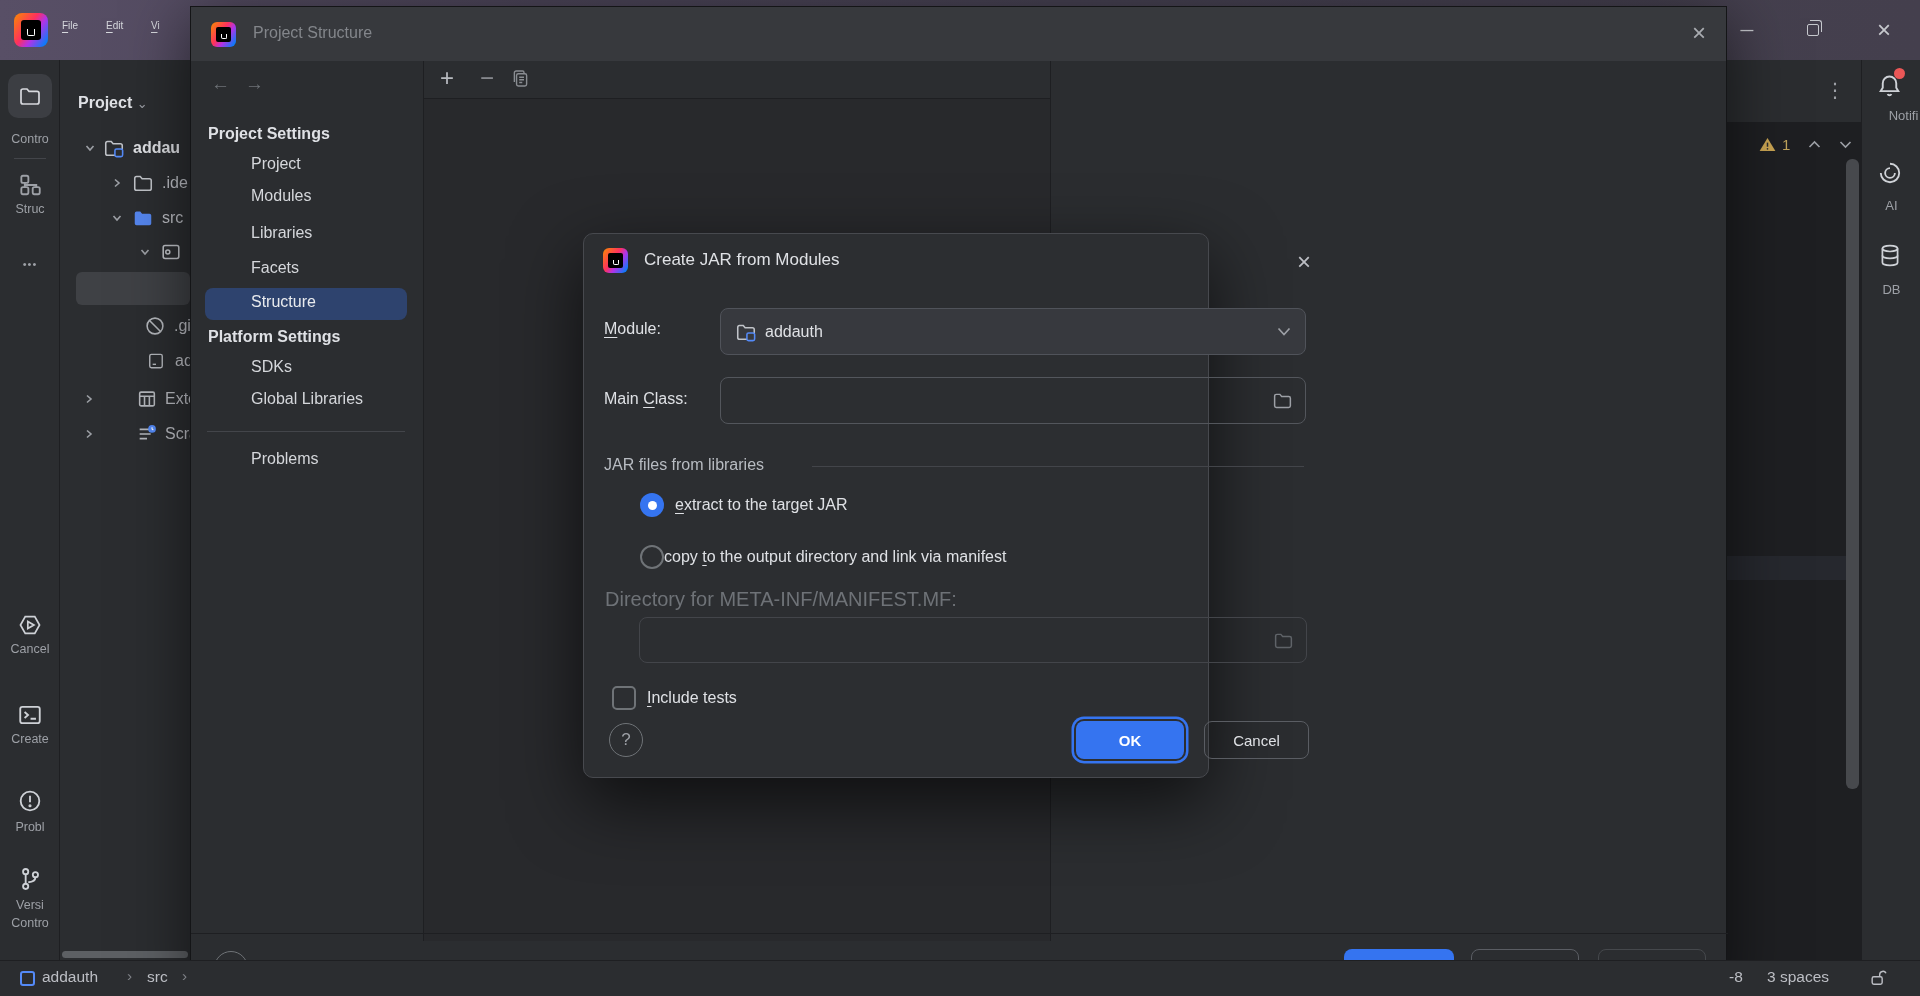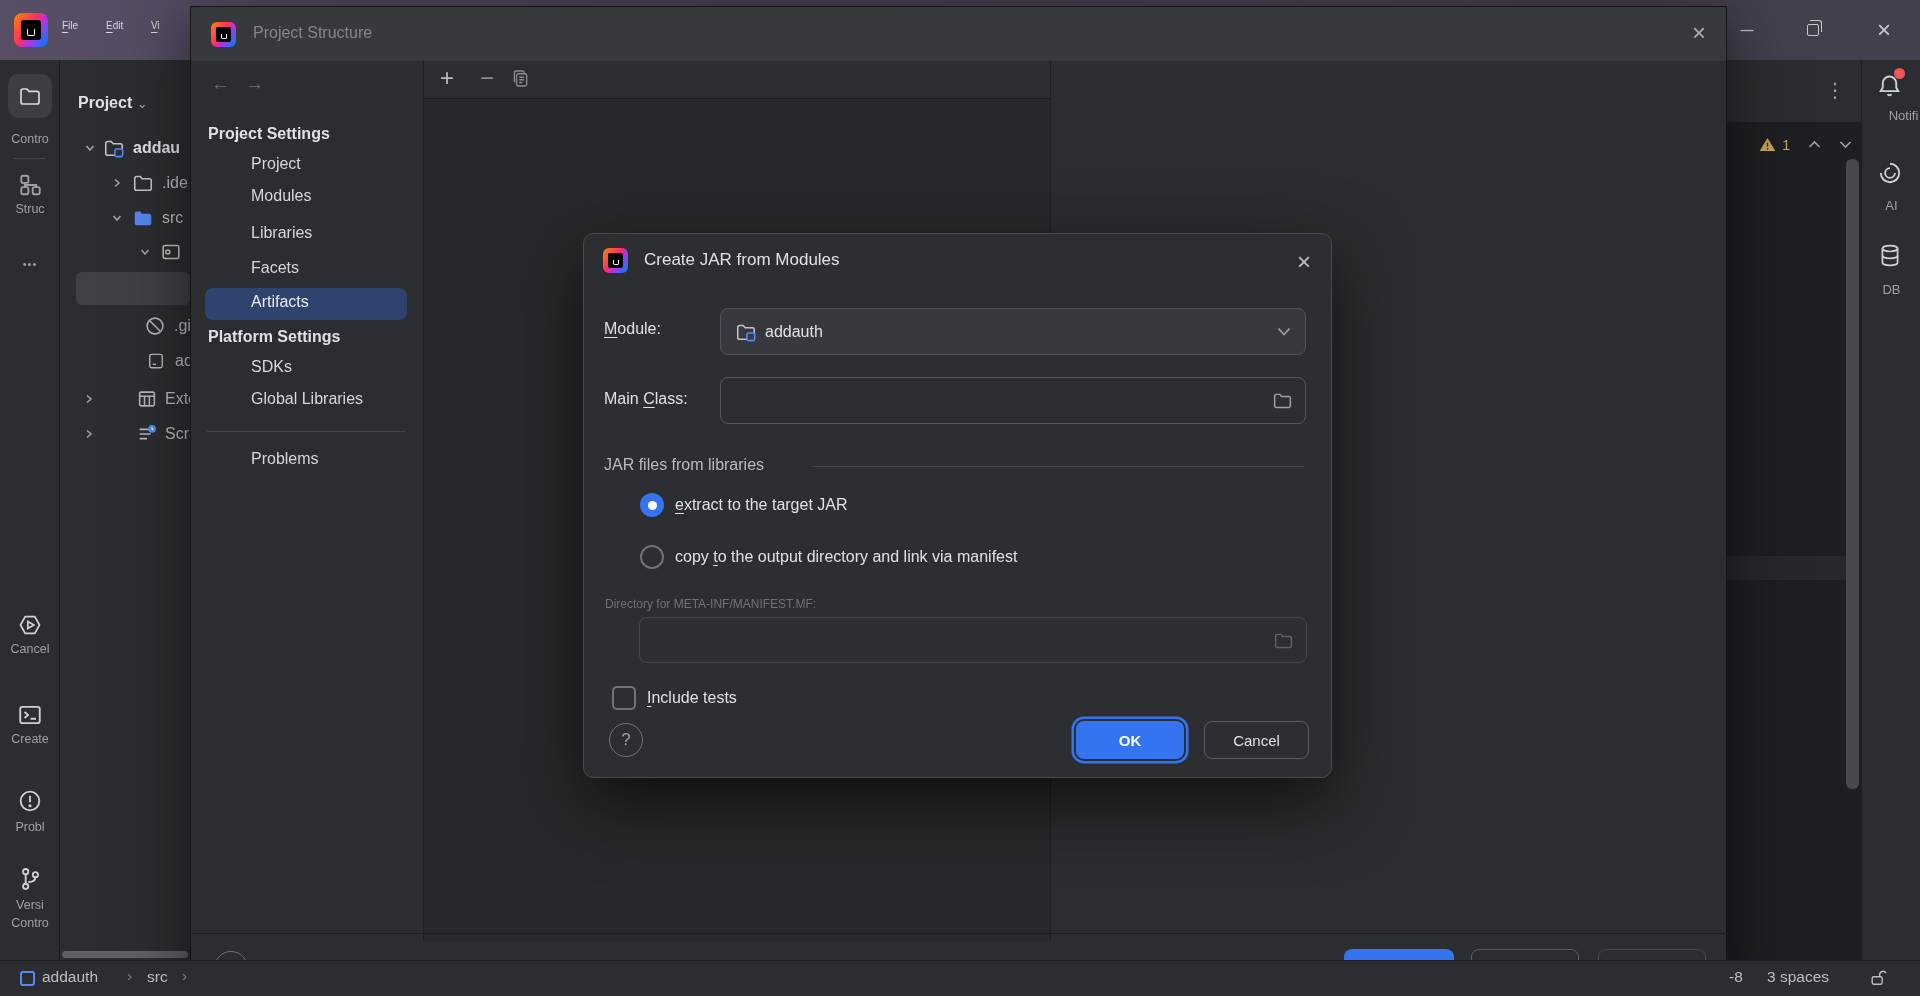--- a/index.html
+++ b/index.html
@@ -44,21 +44,21 @@
   
   .ps-window{left:190px;top:6px;width:1537px;height:990px;background:var(--bg-panel);border:1px solid #141517;box-shadow:0 12px 60px rgba(0,0,0,.55);}
   .ps-titlebar{left:0;top:0;width:100%;height:54px;background:#37393d}
   .ps-title{font-size:16px;color:#83868b}
   .nav-item{font-size:16px;color:#d5d7db}
   .nav-header{font-size:16px;font-weight:bold;color:var(--text)}
   .nav-selected{background:var(--sel);border-radius:8px}
   .ps-btn{height:40px;border-radius:8px;font-size:15px;display:flex;align-items:center;justify-content:center}
 
   
-  .jar-dialog{left:583px;top:233px;width:749px;height:545px;background:#2c2e31;border:1px solid #47494e;border-radius:10px;box-shadow:0 24px 70px rgba(0,0,0,.65);z-index:30}
+  .jar-dialog{left:583px;top:233px;width:626px;height:545px;background:#2c2e31;border:1px solid #47494e;border-radius:10px;box-shadow:0 24px 70px rgba(0,0,0,.65);z-index:30}
   .fld-label{font-size:16px;color:var(--text)}
   .field{border-radius:8px;display:flex;align-items:center}
   .radio{width:24px;height:24px;border-radius:50%}
   .radio.on{background:var(--accent);display:flex;align-items:center;justify-content:center}
   .radio.on:after{content:"";width:9px;height:9px;border-radius:50%;background:#fff}
   .radio.off{border:2px solid #6f7377}
   .dlg-btn{height:38px;border-radius:8px;font-size:15px;display:flex;align-items:center;justify-content:center}
   .help-circle{width:34px;height:34px;border-radius:50%;border:1.5px solid #6f7377;color:#9da0a6;display:flex;align-items:center;justify-content:center;font-size:17px}
 
   
@@ -346,21 +346,21 @@
 
     <div class="abs" style="left:20px;top:66px;color:#6e7277;font-size:19px"><span>←</span></div>
     <div class="abs" style="left:54px;top:66px;color:#6e7277;font-size:19px"><span>→</span></div>
 
     <div class="abs nav-header txt" style="left:17px;top:118px">Project Settings</div>
     <div class="abs nav-item txt" style="left:60px;top:148px">Project</div>
     <div class="abs nav-item txt" style="left:60px;top:180px">Modules</div>
     <div class="abs nav-item txt" style="left:60px;top:217px">Libraries</div>
     <div class="abs nav-item txt" style="left:60px;top:252px">Facets</div>
     <div class="abs nav-selected" style="left:14px;top:281px;width:202px;height:32px">
-      <div class="abs nav-item txt" style="left:46px;top:5px;color:#e9ebee">Artifacts</div>
+      <div class="abs nav-item txt" style="left:46px;top:5px;color:#e9ebee">Structure</div>
     </div>
     <div class="abs nav-header txt" style="left:17px;top:321px">Platform Settings</div>
     <div class="abs nav-item txt" style="left:60px;top:351px">SDKs</div>
     <div class="abs nav-item txt" style="left:60px;top:383px">Global Libraries</div>
     <div class="abs" style="left:16px;top:424px;width:198px;height:1px;background:var(--line)"></div>
     <div class="abs nav-item txt" style="left:60px;top:443px">Problems</div>
 
     <div class="abs" style="left:232px;top:54px;width:1px;height:880px;background:var(--border)"></div>
     <div class="abs" style="left:233px;top:92px;width:626px;height:842px;background:var(--bg-panel2)"></div>
     <div class="abs" style="left:243px;top:56px;width:26px;height:30px;display:flex;align-items:center;justify-content:center;color:#b8bbc0;font-size:24px">
@@ -431,24 +431,24 @@
 
     <div class="abs txt" style="left:20px;top:222px;font-size:16px;color:#b8bcc2">JAR files from libraries</div>
     <div class="abs" style="left:228px;top:232px;width:492px;height:1px;background:var(--line)"></div>
 
     <div class="abs row-center" style="left:56px;top:259px;height:24px">
       <span class="radio on"></span>
       <span class="fld-label txt" style="margin-left:11px"><span></span><span class="u">e</span><span>xtract to the target JAR</span></span>
     </div>
     <div class="abs row-center" style="left:56px;top:311px;height:24px">
       <span class="radio off"></span>
-      <span class="fld-label txt" style="margin-left:11px"><span>copy </span><span class="u">t</span><span>o the output directory and link via manifest</span></span>
-    </div>
-
-    <div class="abs txt" style="left:21px;top:363px;font-size:12px;color:var(--text-dis)">Directory for META-INF/MANIFEST.MF:</div>
+      <span class="fld-label txt" style=""><span>copy </span><span class="u">t</span><span>o the output directory and link via manifest</span></span>
+    </div>
+
+    <div class="abs txt" style="left:21px;top:354px;font-size:20px;color:var(--text-dis)">Directory for META-INF/MANIFEST.MF:</div>
     <div class="abs field" style="left:55px;top:383px;width:668px;height:46px;border:1px solid #43454a">
       <span style="margin-left:10px;font-size:16px;color:var(--text-dis)"></span>
       <span style="margin-left:auto;margin-right:12px">
           <svg width="21" height="21" viewBox="0 0 24 24" fill="none" stroke="#5f6368" stroke-width="1.7">
             <path d="M3 7a2 2 0 0 1 2-2h4l2 2.3h8a2 2 0 0 1 2 2V18a2 2 0 0 1-2 2H5a2 2 0 0 1-2-2z"></path>
           </svg>
         </span>
     </div>
 
     <div class="abs row-center" style="left:28px;top:452px;height:24px">

